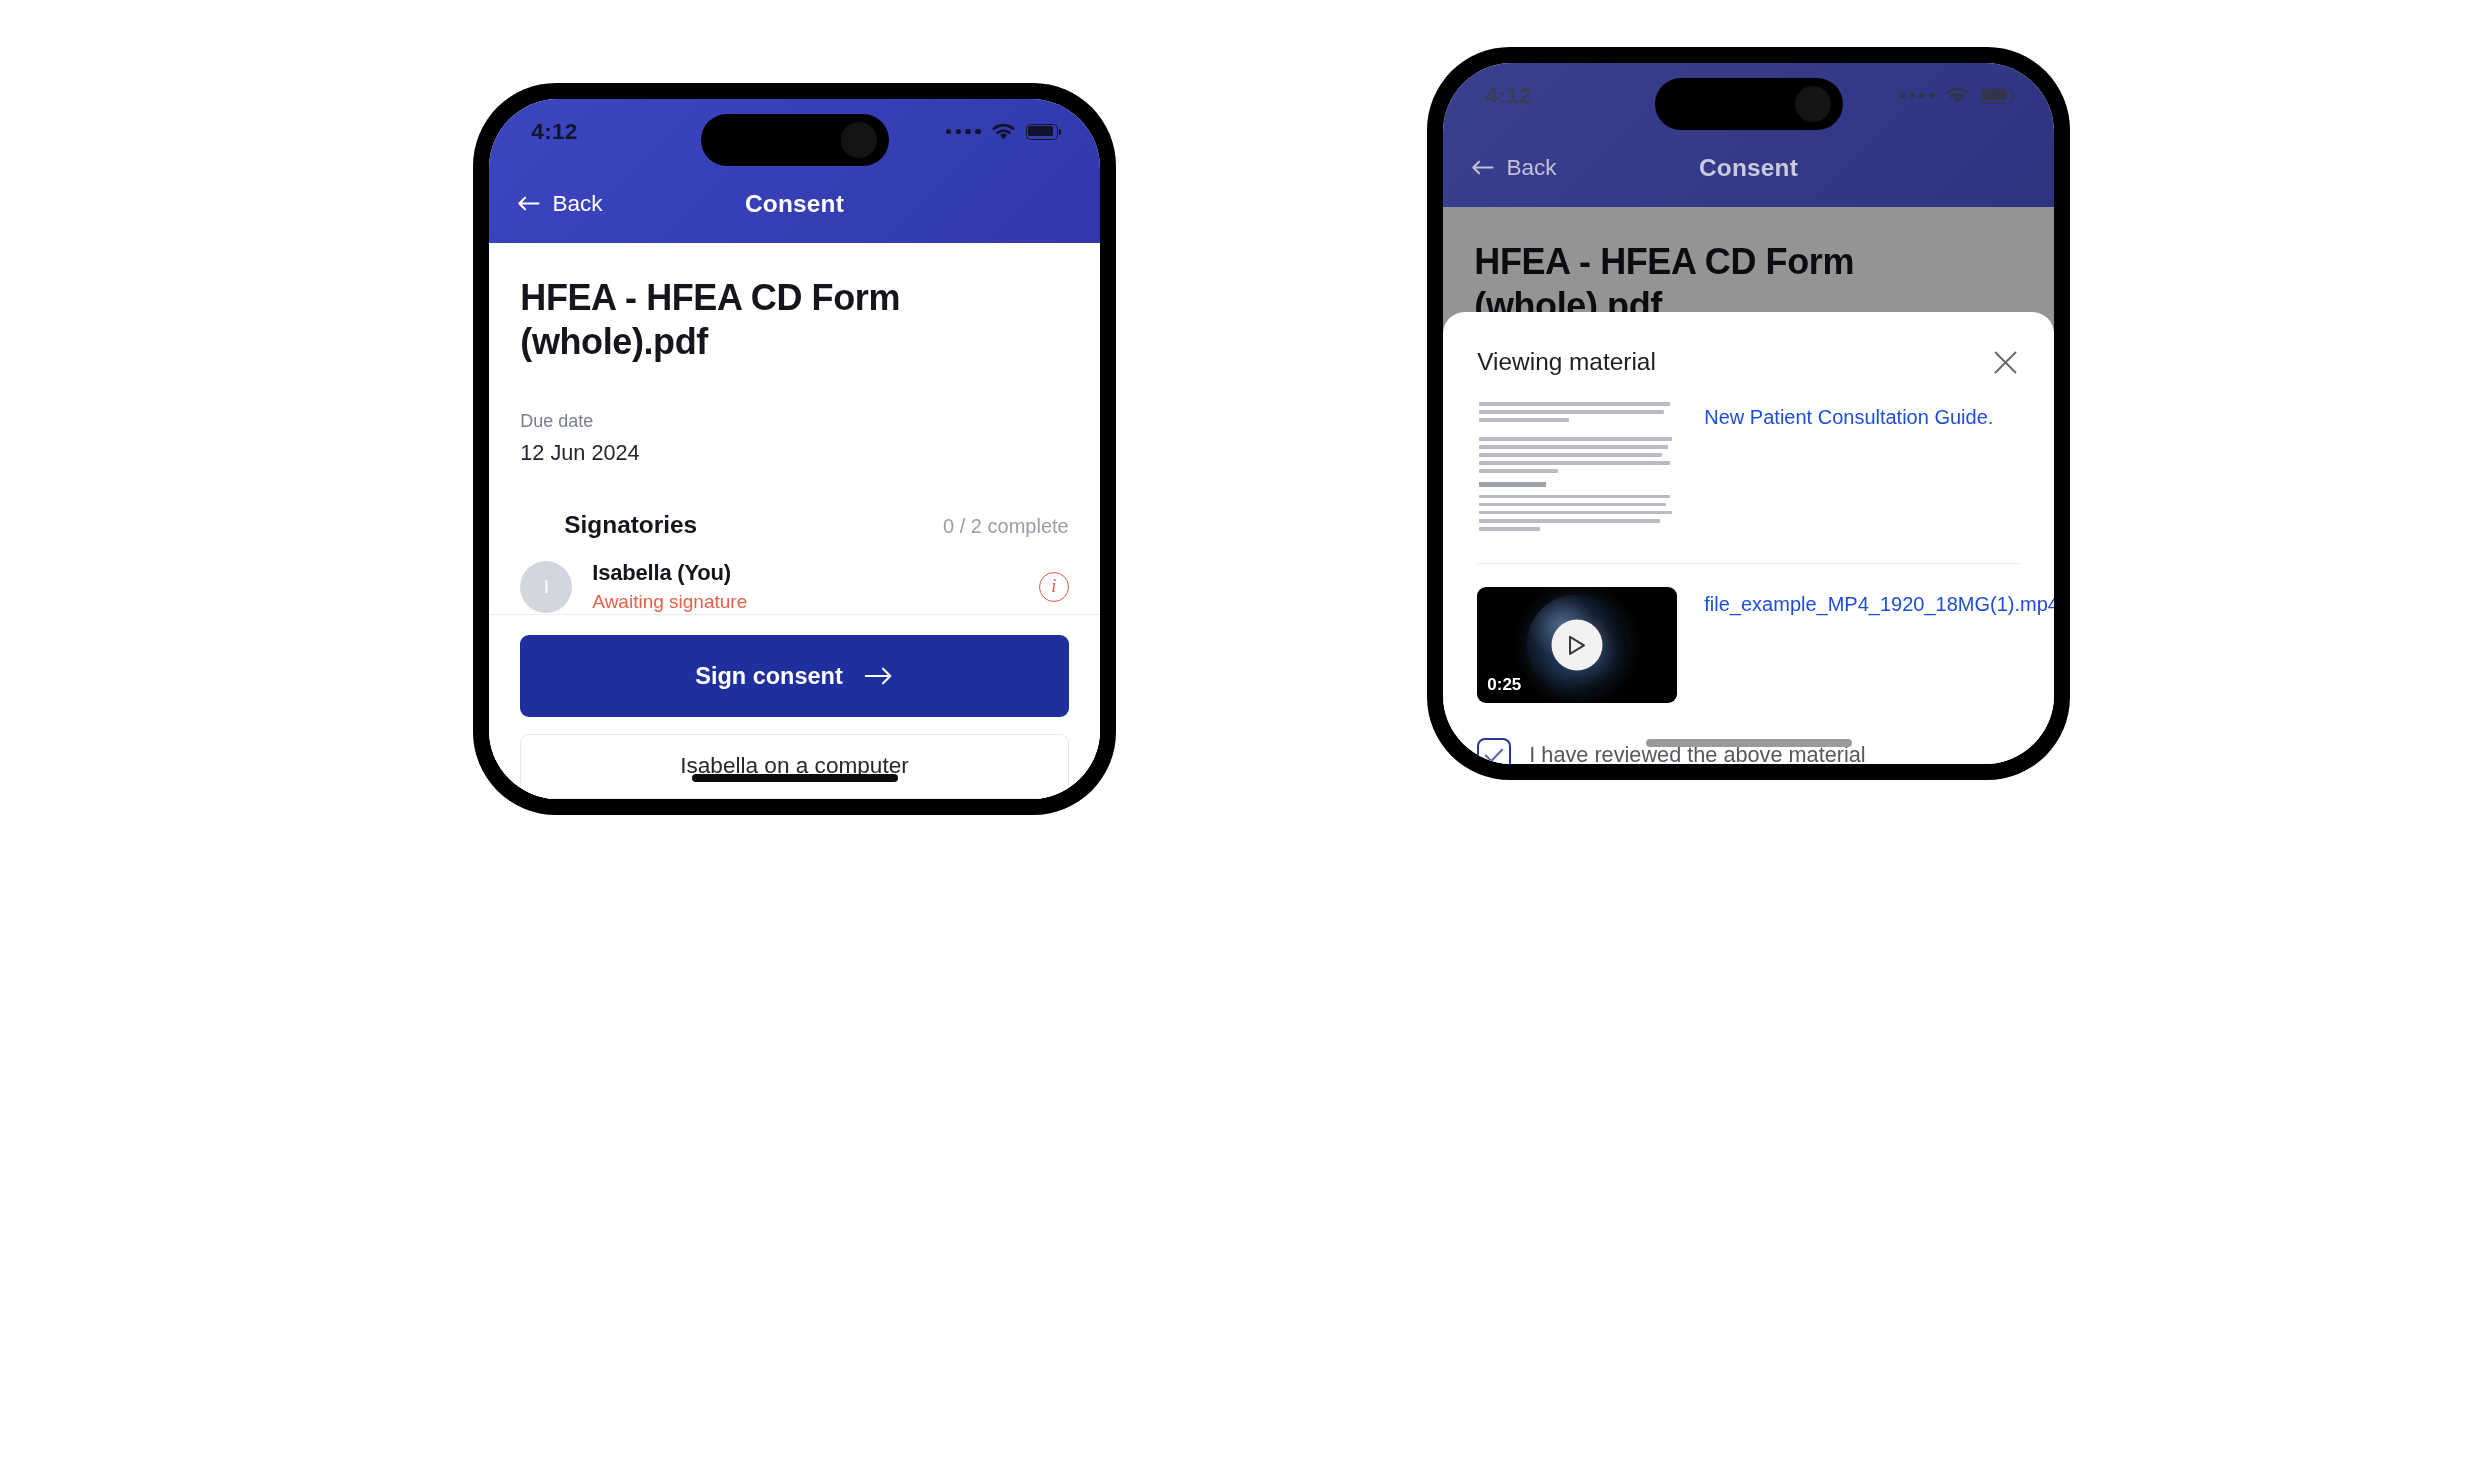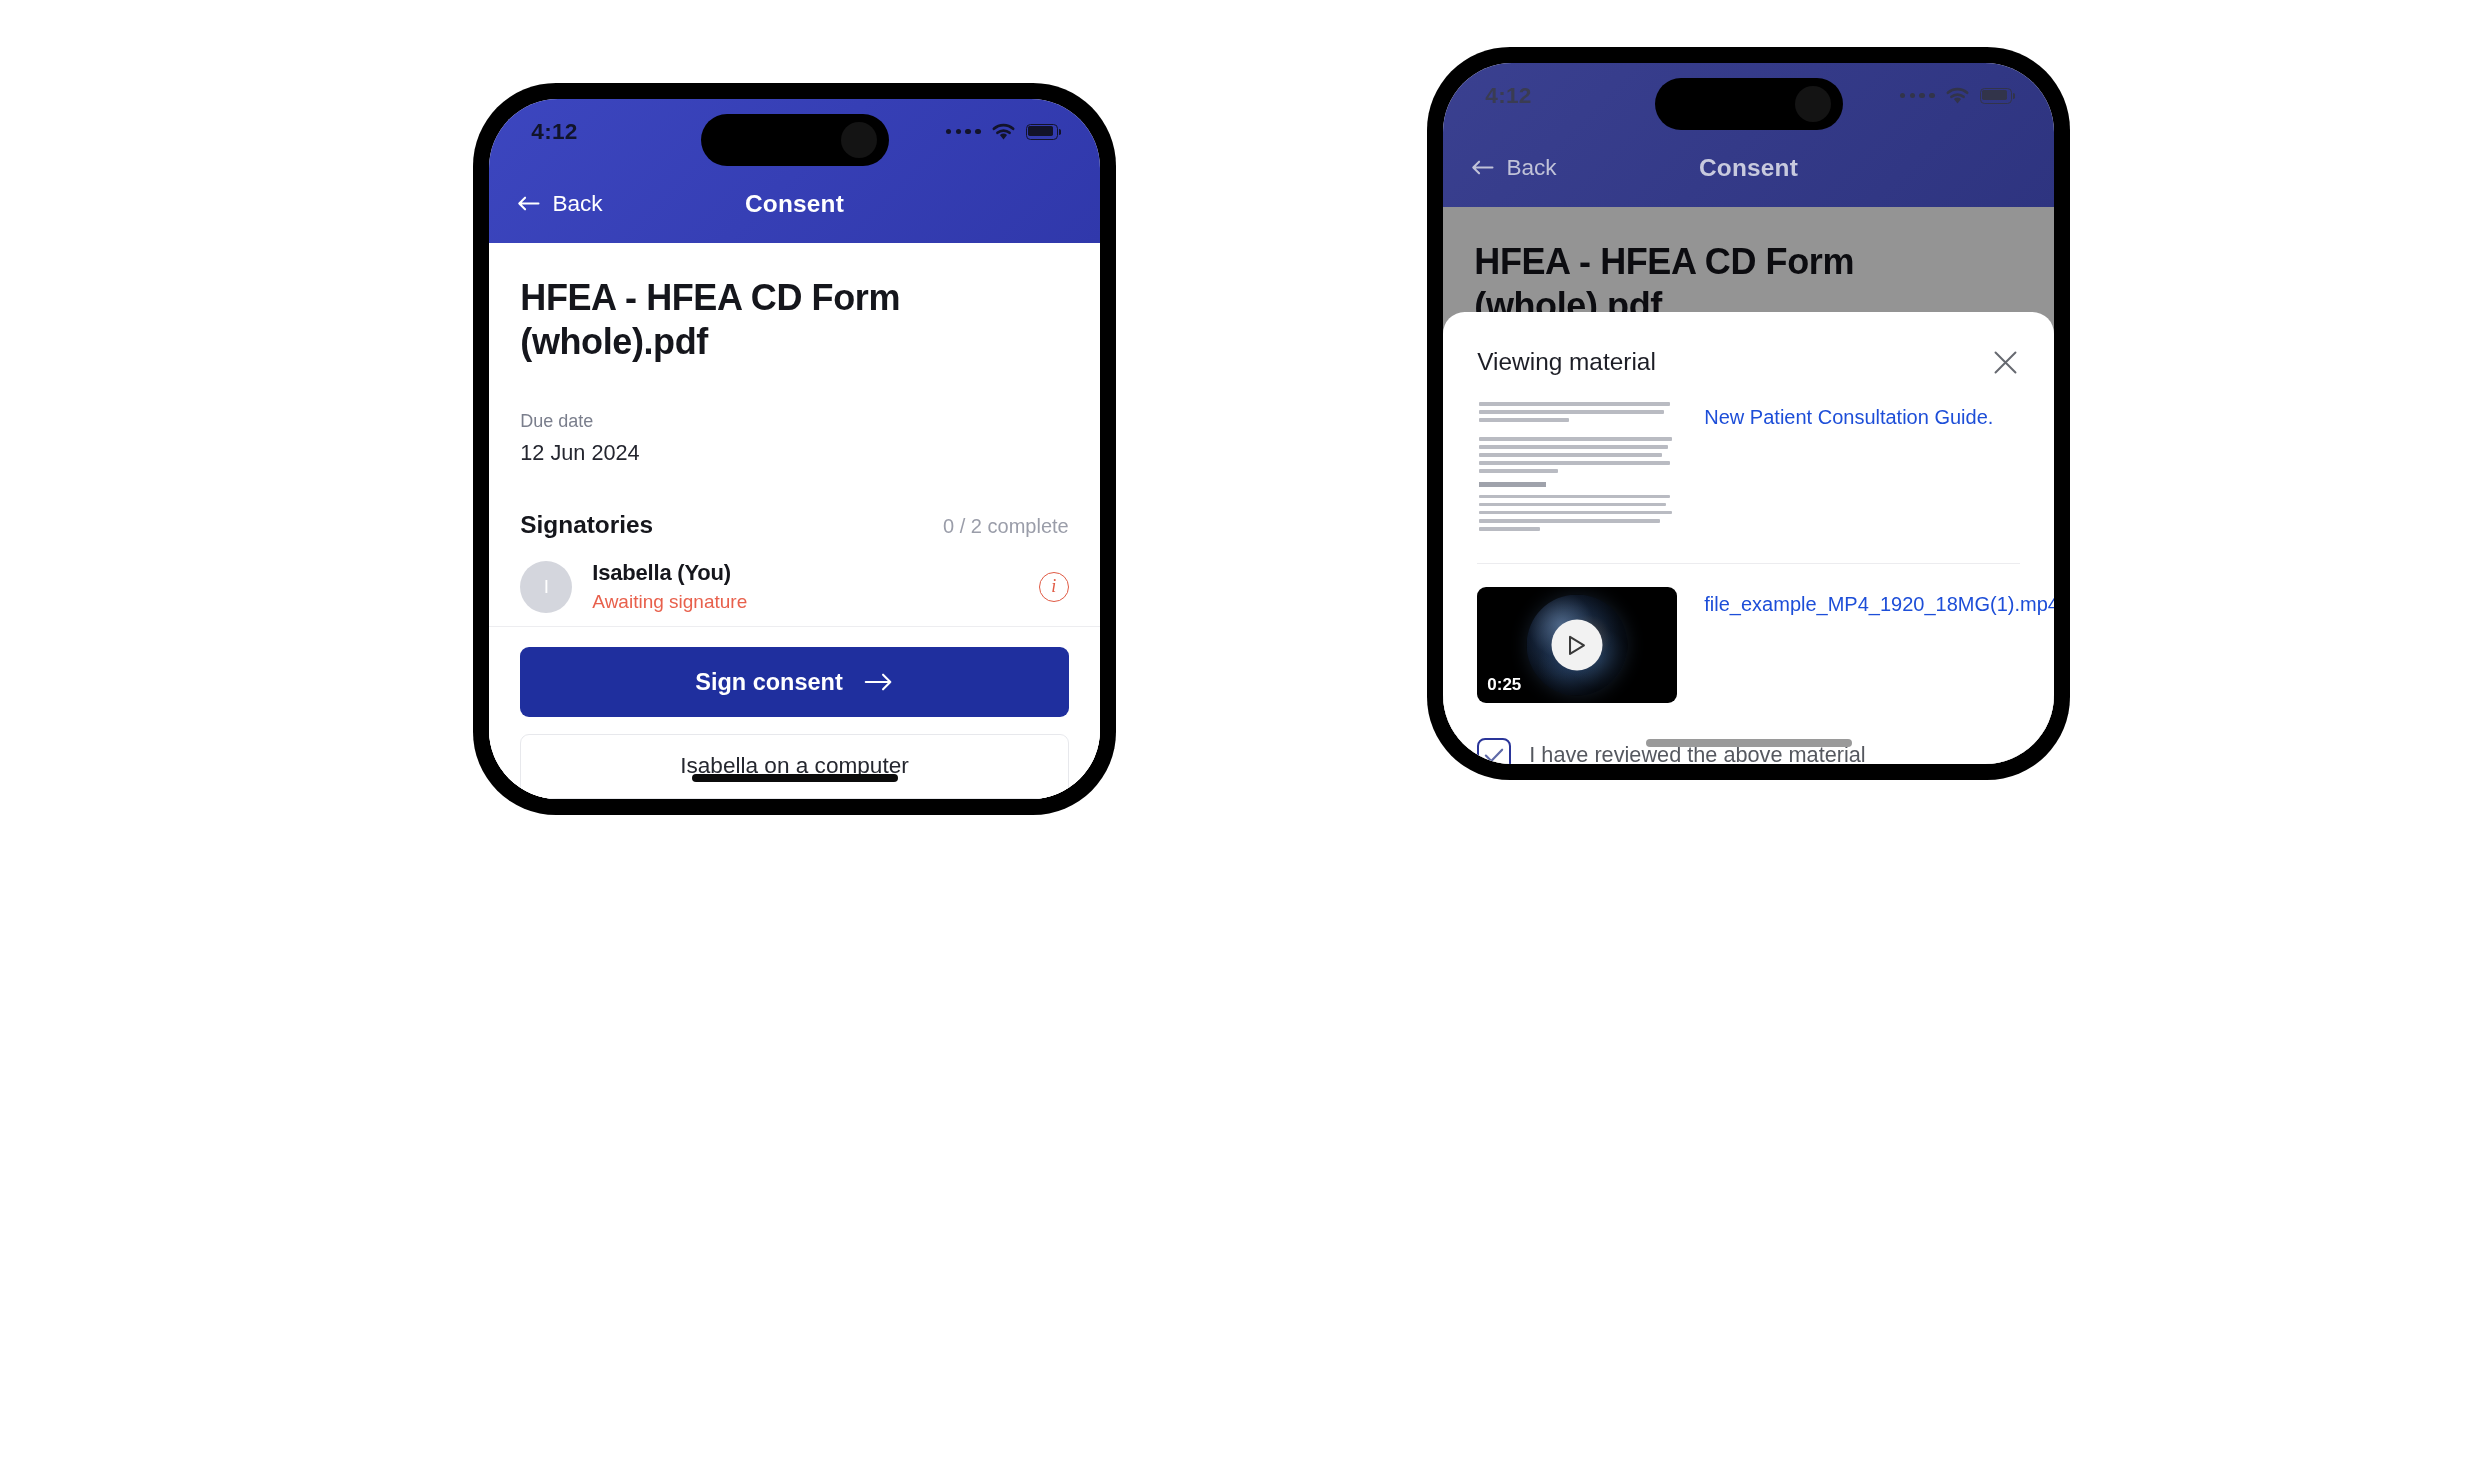--- a/index.html
+++ b/index.html
@@ -126,21 +126,21 @@
   }
   .due-value {
     margin-top: 8.1px;
     font-size: 21.7px; color: #24262f;
   }
 
   .sec-head {
     margin-top: 45px;
     display: flex; align-items: baseline; justify-content: space-between;
   }
-  .sec-title { font-size: 24.4px; font-weight: 700; color: #15161c; }
+  .sec-title { font-size: 24.4px; font-weight: 700; color: #15161c; margin-left: 44px; }
   .sec-meta  { font-size: 20px; color: #9a9da9; }
 
   .sig-row {
     display: flex; align-items: center;
     padding: 21.7px 0 20px;
   }
   .sig-row + .sig-row { border-top: 0.9px solid #ececef; }
   .avatar {
     width: 52px; height: 52px; border-radius: 50%;
     background: #d4d6dd;
@@ -197,21 +197,21 @@
   }
 
   
   .footer {
     position: absolute; left: 0; right: 0; bottom: 0;
     background: #fff;
     border-top: 0.9px solid #ededf0;
     padding: 20px 31px 0;
   }
   .btn-primary {
-    height: 70px; border-radius: 9px;
+    height: 82px; border-radius: 9px;
     background: #1f2f9e;
     color: #fff; font-size: 23.5px; font-weight: 700;
     display: flex; align-items: center; justify-content: center; gap: 20px;
     cursor: pointer; border: none; width: 100%;
     font-family: "Liberation Sans", sans-serif;
   }
   .btn-secondary {
     margin-top: 16.3px;
     height: 65px; border-radius: 9px;
     background: #fff; border: 0.9px solid #e7e8ec;

